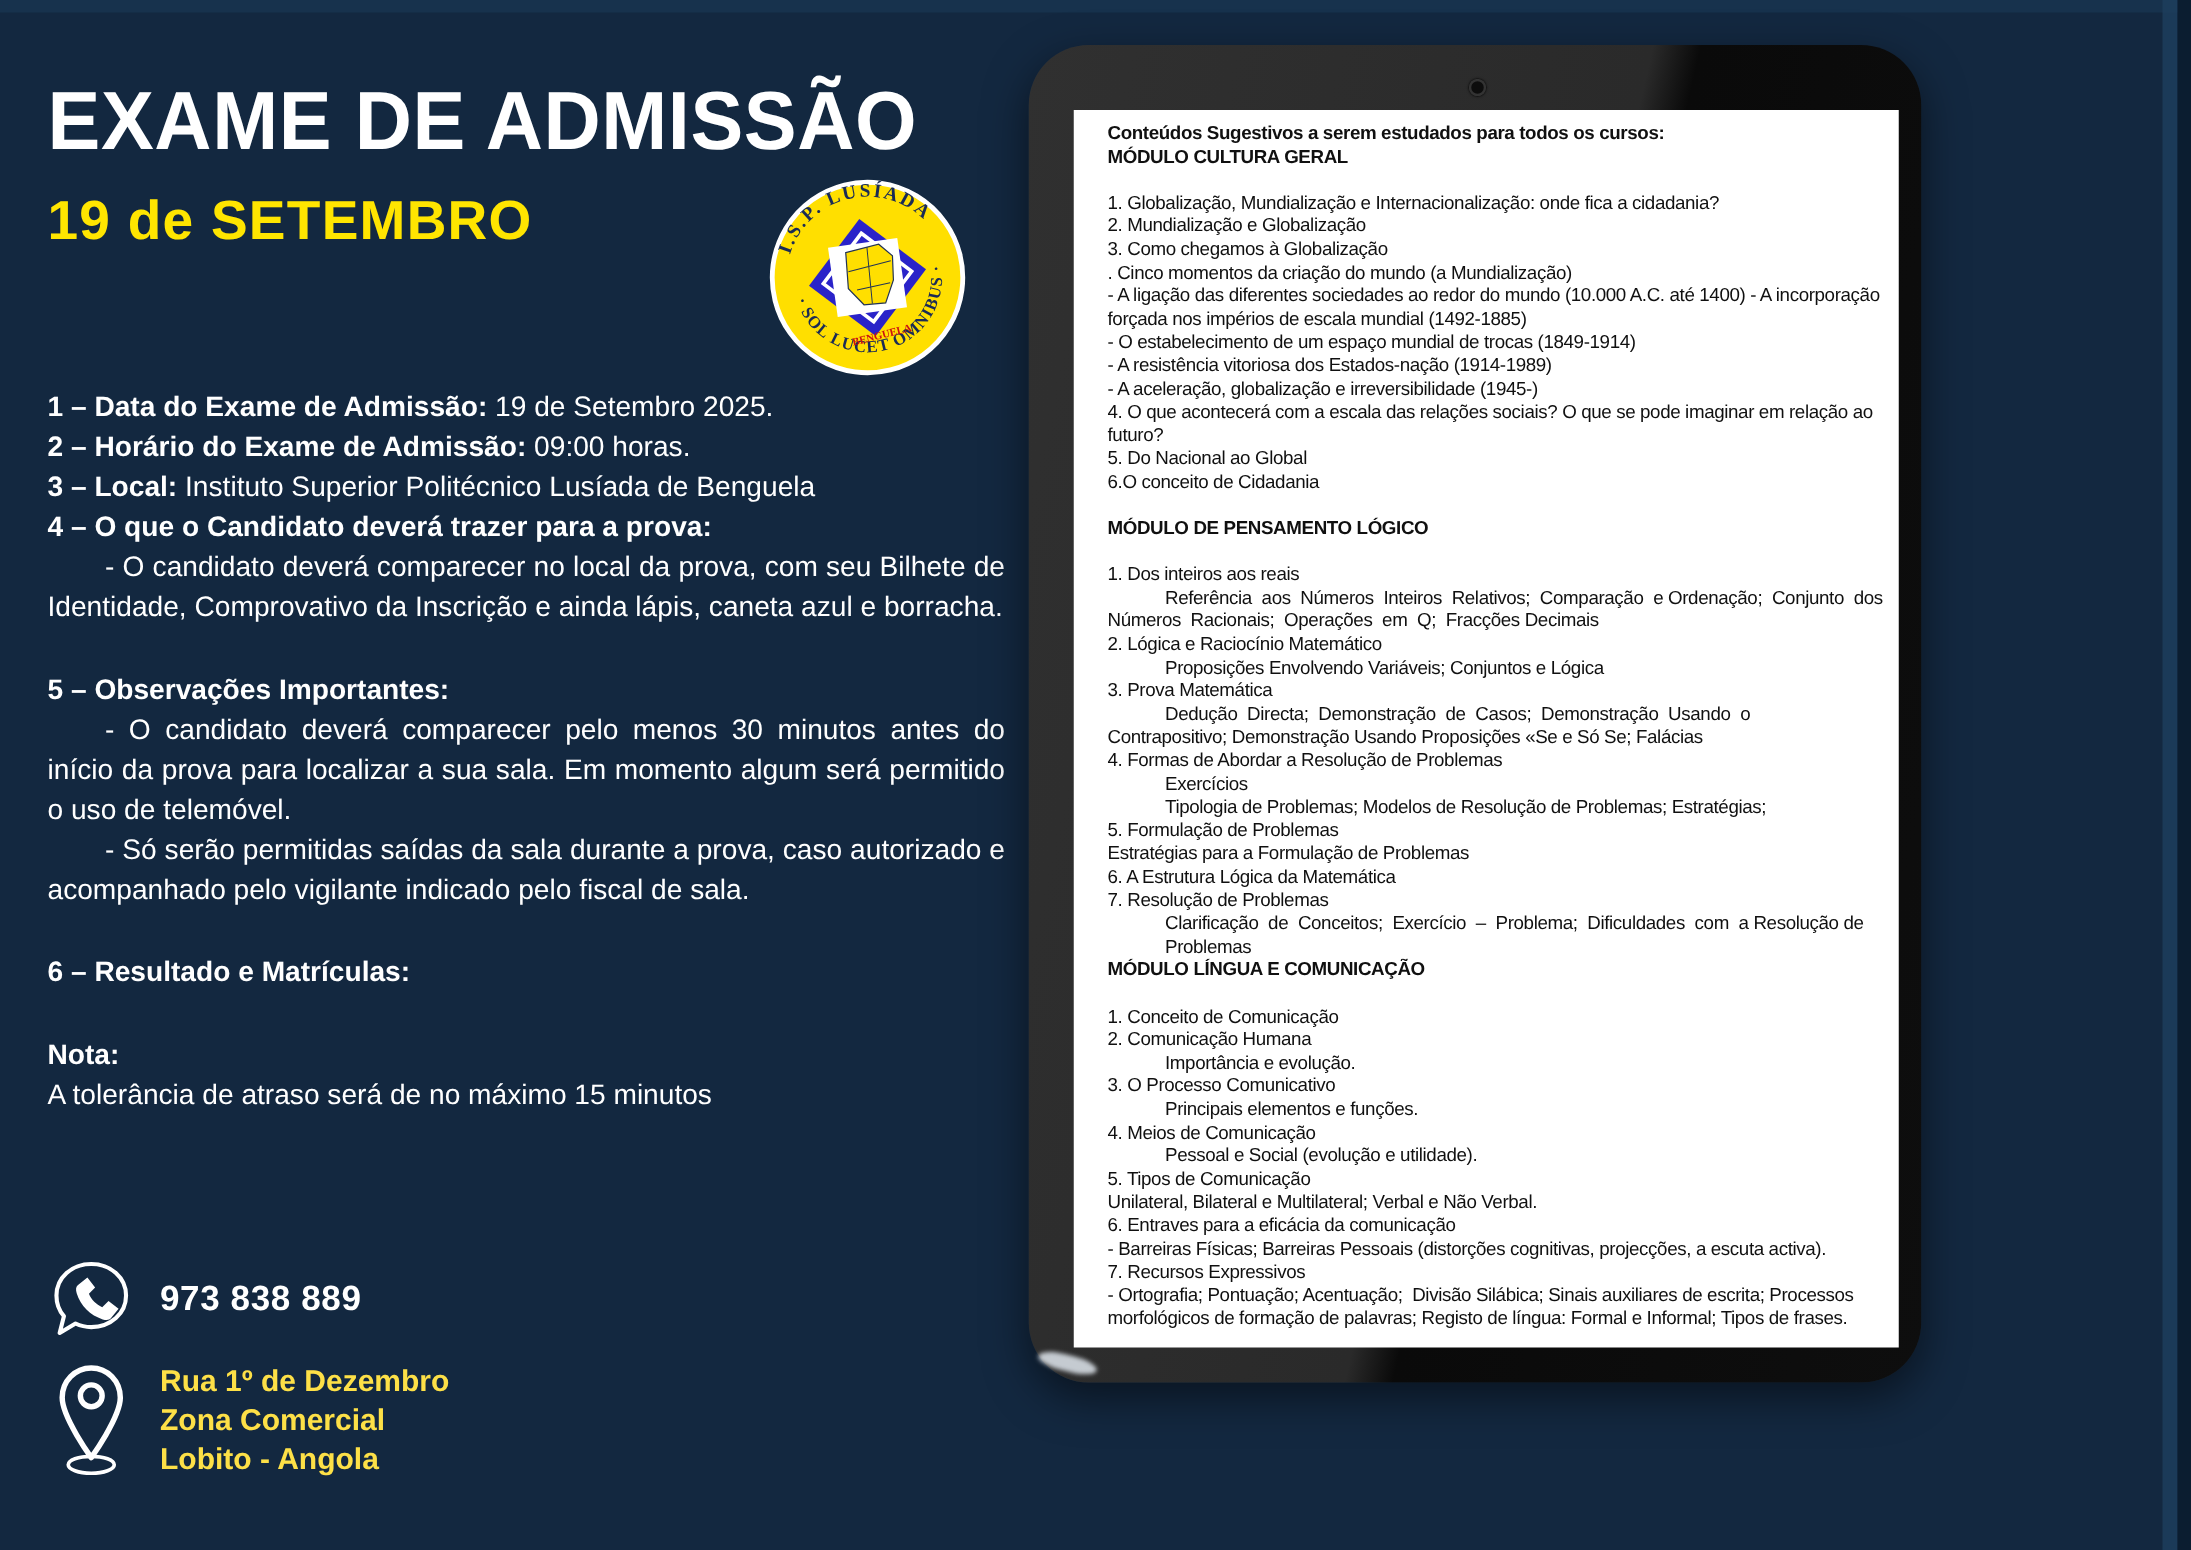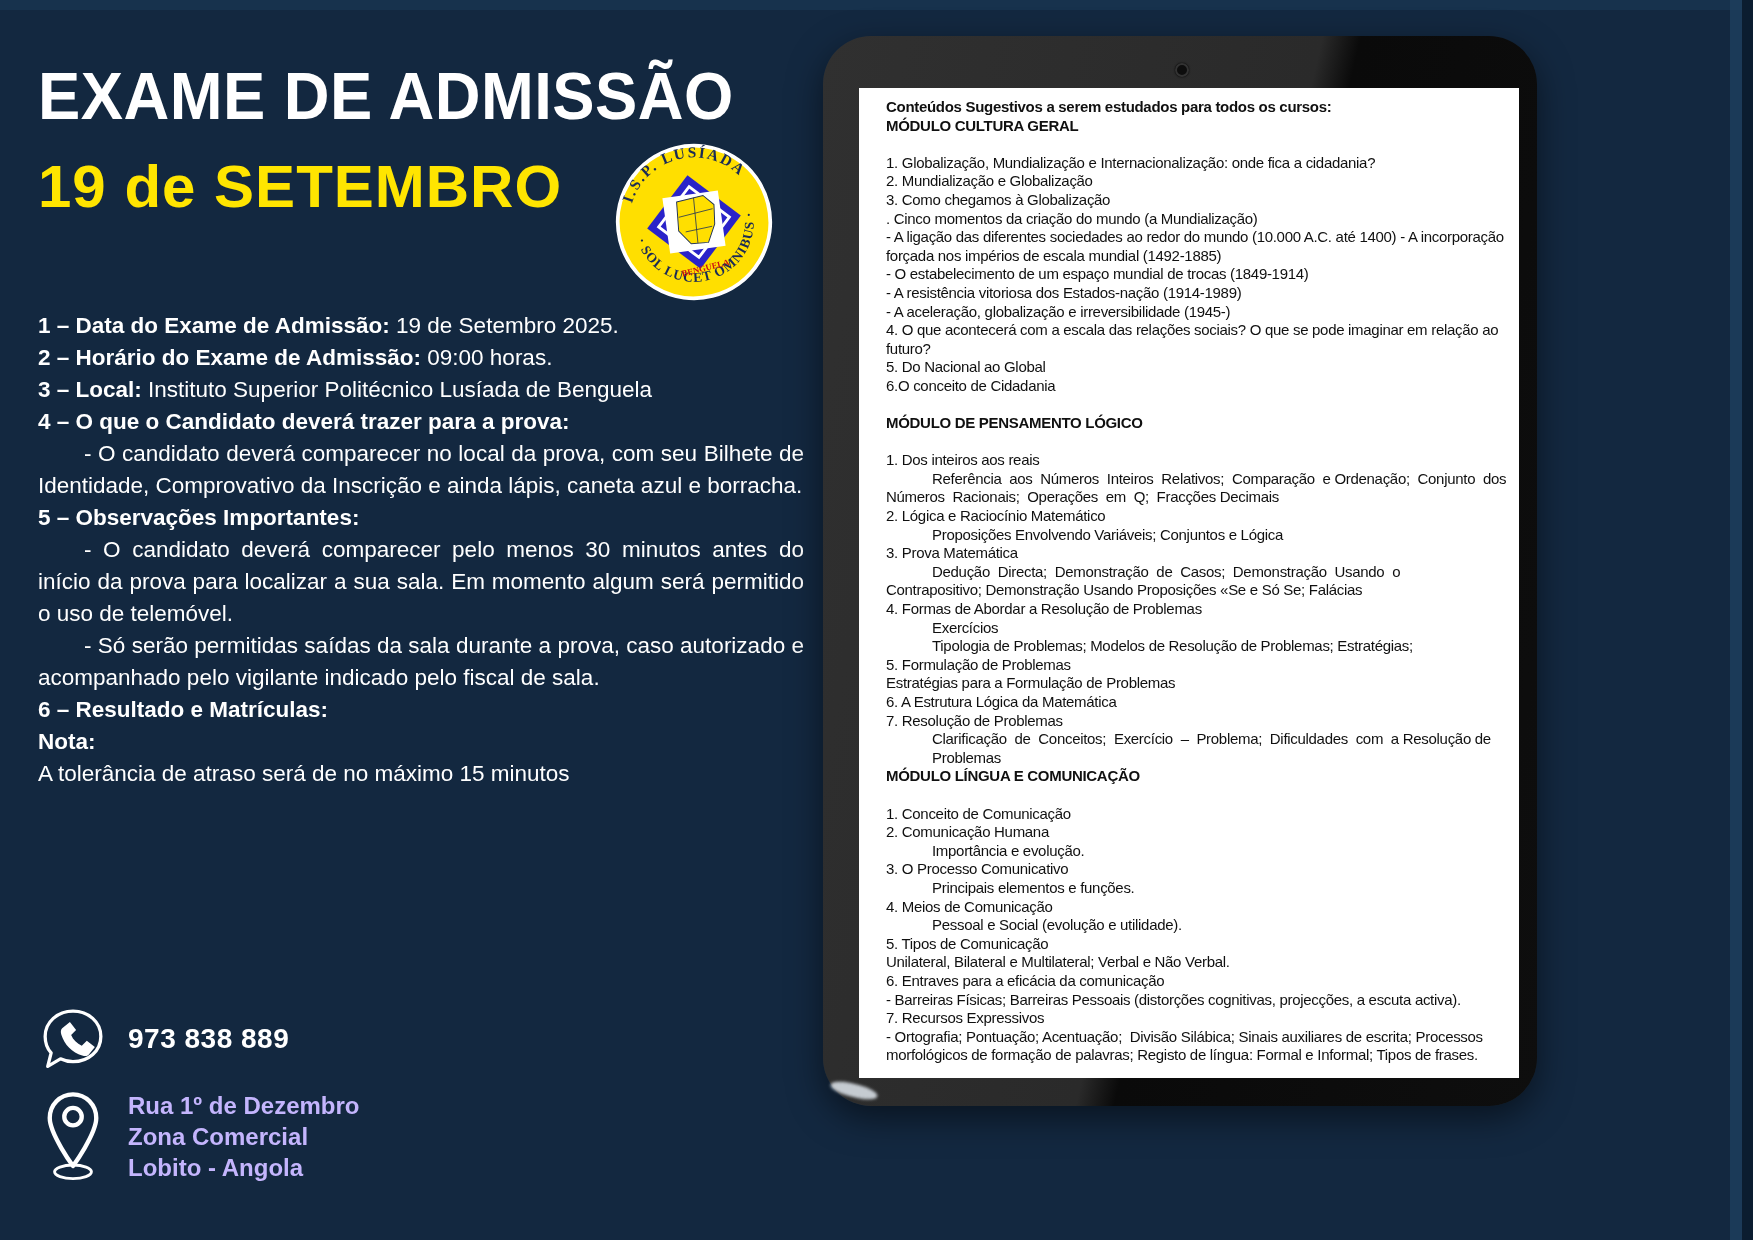--- a/index.html
+++ b/index.html
@@ -12,36 +12,36 @@
   .canvas::after{content:"";position:absolute;right:0;top:0;width:12px;height:100%;background:#1e3e5e;opacity:.8;}
 
   
   .title{
     position:absolute;left:38px;top:58px;color:#fff;
     font-size:66px;font-weight:bold;white-space:nowrap;
     transform:scaleX(.96);transform-origin:left top;letter-spacing:.5px;
   }
   .date{
     position:absolute;left:38px;top:152px;color:#ffe500;
-    font-size:60px;font-weight:bold;white-space:nowrap;letter-spacing:1px;
+    font-size:44px;font-weight:bold;white-space:nowrap;letter-spacing:1px;
   }
   .logo{position:absolute;left:612px;top:140px;width:164px;height:164px;transform:rotate(-14deg);}
 
   .info{
     position:absolute;left:38px;top:310px;width:766px;color:#fff;
     font-size:22.5px;line-height:32px;
   }
   .info p{margin:0;}
-  .info p.gap{}
+  .info p.gap{margin-top:34px;}
   .info p.hang{text-indent:46px;text-align:justify;}
   .info p.just{text-align:justify;}
 
   .phone-row{position:absolute;left:40px;top:1006px;display:flex;align-items:center;gap:22px;color:#fff;}
   .phone-number{font-size:28px;font-weight:bold;letter-spacing:.5px;}
-  .addr-row{position:absolute;left:42px;top:1090px;display:flex;align-items:flex-start;gap:24px;color:#c4b5fd;}
+  .addr-row{position:absolute;left:42px;top:1090px;display:flex;align-items:flex-start;gap:24px;color:#fde047;}
   .addr-lines div{font-size:24px;font-weight:bold;line-height:31px;}
 
   
   .tablet{
     position:absolute;left:823px;top:36px;width:714px;height:1070px;border-radius:48px;
     background:linear-gradient(103deg,#303030 0%,#2a2a2a 52%,#0a0a0a 56%,#0e0e0e 100%);
     box-shadow:0 12px 34px rgba(0,0,0,.5);
   }
   .tablet .camera{
     position:absolute;left:352px;top:27px;width:14px;height:14px;border-radius:50%;

